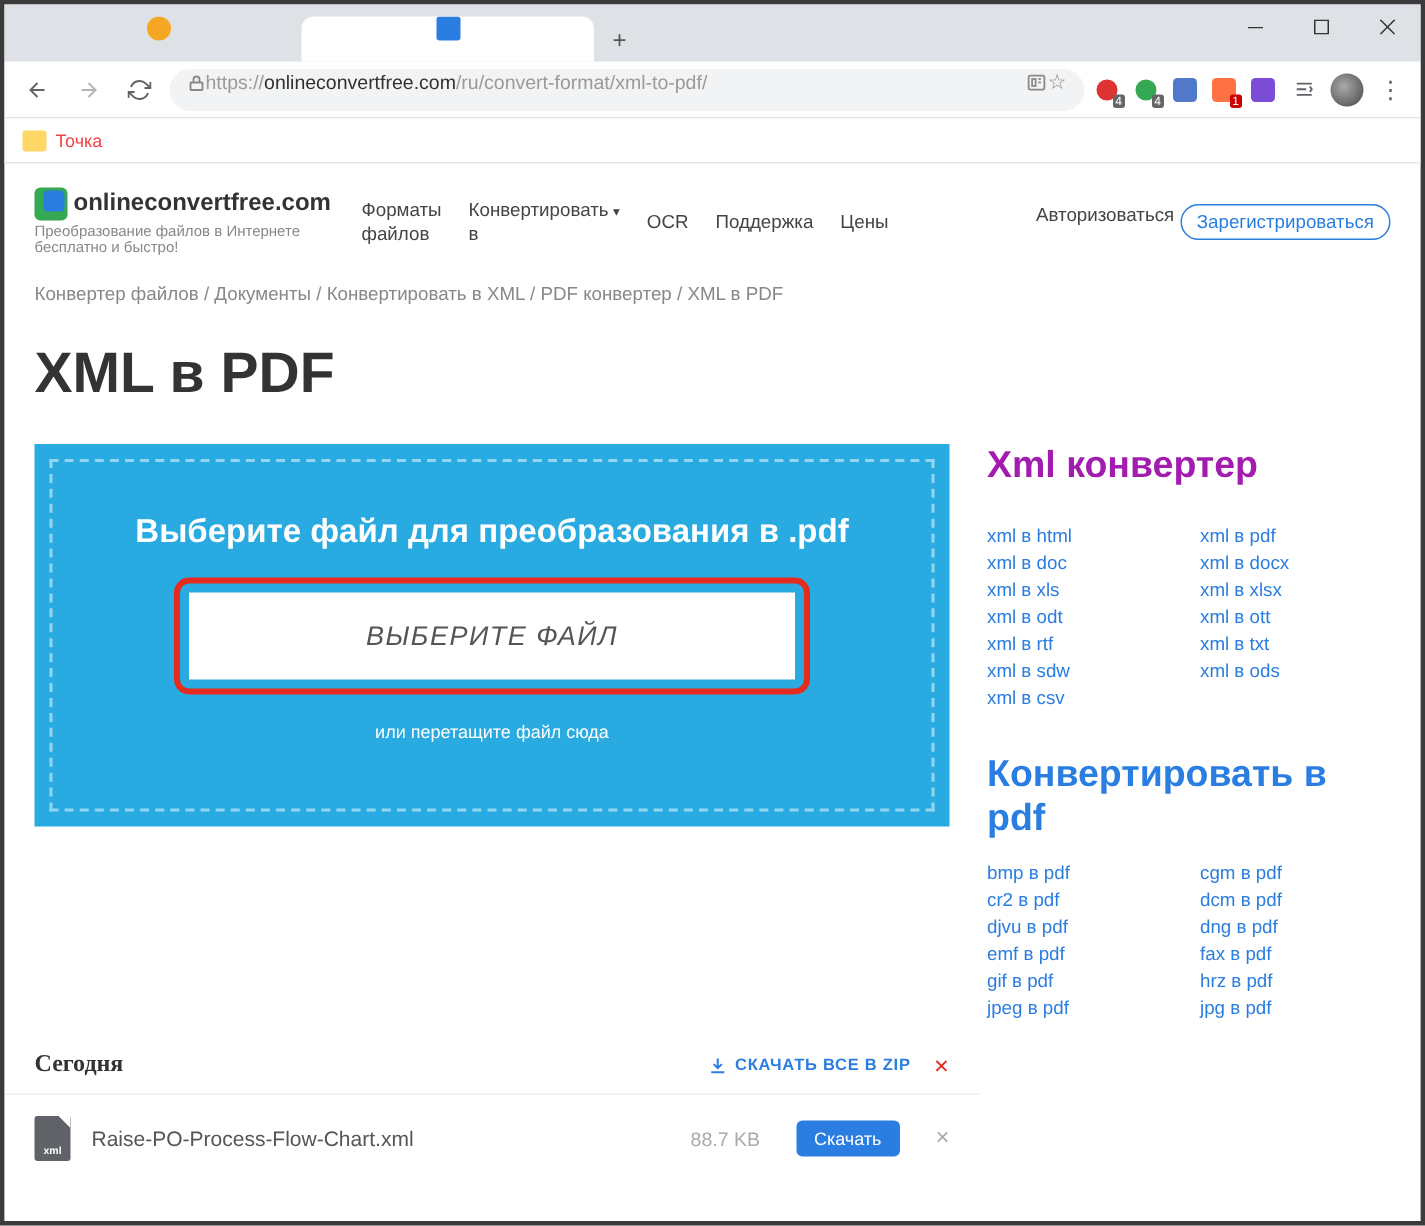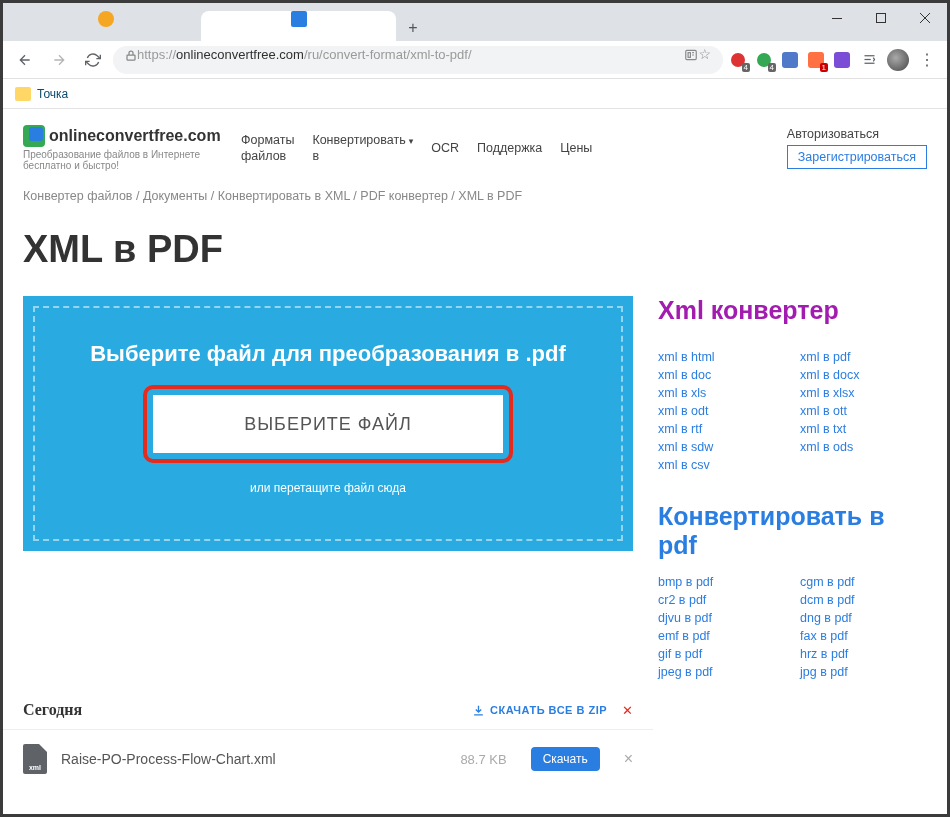--- a/index.html
+++ b/index.html
@@ -28,56 +28,56 @@
   .omnibox .scheme { color: #9a9a9a; }
   .omnibox .host { color: #303030; }
   .ext-icons { display: flex; align-items: center; gap: 8px; }
   .ext-icon { width: 18px; height: 18px; position: relative; cursor: pointer; display: flex; align-items: center; justify-content: center;}
   .badge { position: absolute; bottom: -3px; right: -3px; background: #666; color: #fff; font-size: 8px; padding: 0 2px; border-radius: 2px; }
   .badge.red{background:#c00}
   .avatar { width: 22px; height: 22px; border-radius: 50%; background: #555; }
   .menu-icon { width: 24px; height: 24px; display: flex; align-items: center; justify-content: center; color: #5f6368; cursor: pointer; }
 
   
-  .bookmarkbar { height: 30px; background: #fff; display: flex; align-items: center; padding: 0 12px; gap: 6px; border-bottom: 1px solid #e4e4e4; font-size: 12px; color: #0c4a6e; }
+  .bookmarkbar { height: 30px; background: #fff; display: flex; align-items: center; padding: 0 12px; gap: 6px; border-bottom: 1px solid #e4e4e4; font-size: 12px; color: #ef4444; }
   .bm-icon { width: 16px; height: 14px; background: #ffd766; border-radius: 2px; }
 
   
   .content-wrap { flex: 1; display: flex; overflow: hidden; }
   .page { flex: 1; overflow-y: auto; background: #fff; }
   .page::-webkit-scrollbar { width: 16px; }
   .page::-webkit-scrollbar-track { background: #f0f0f0; }
   .page::-webkit-scrollbar-thumb { background: #c7c7c7; }
 
   
   .site-header { display: flex; align-items: center; padding: 16px 20px 8px 20px; gap: 18px; flex-wrap: nowrap; }
   .logo-block { display: flex; flex-direction: column; }
   .logo-row { display: flex; align-items: center; gap: 4px; }
   .logo-icon { width: 22px; height: 22px; background: #34a853; border-radius: 4px; position: relative; }
   .logo-icon::after{content:'';position:absolute;top:2px;left:6px;width:14px;height:14px;background:#2a7de1;border-radius:3px;}
   .logo-text { font-weight: bold; font-size: 16px; color: #333; }
   .logo-sub { font-size: 10px; color: #888; max-width: 200px; margin-top:2px;}
   .hnav { display: flex; align-items: center; gap: 18px; font-size: 12.5px; color: #444; }
   .hnav a { text-decoration: none; color: #444; }
   .hnav .col{display:flex;flex-direction:column;line-height:1.3}
-  .auth-block { display: flex; flex-direction: column; gap: 4px; margin-left: auto; font-size: 12.5px; }
+  .auth-block { display: flex; gap: 4px; margin-left: auto; font-size: 12.5px; }
   .auth-link { color: #444; text-decoration: none; }
-  .register-btn { border: 1px solid #2a7de1; color: #2a7de1; padding: 4px 10px; border-radius: 0; font-size: 12.5px; cursor: pointer; }
+  .register-btn { border: 1px solid #2a7de1; color: #2a7de1; padding: 4px 10px; border-radius: 12px; font-size: 12.5px; cursor: pointer; }
 
   
   .crumbs { padding: 10px 20px; font-size: 12.5px; color: #888; }
   .crumbs a { color: #888; text-decoration: none; }
 
   .page-title { font-size: 38px; font-weight: 800; color: #333; padding: 15px 20px 25px 20px; }
 
   .main-row { display: flex; padding: 0 20px; gap: 25px; }
   .dropzone { flex: 0 0 610px; background: #29abe2; height: 255px; border-radius: 0px; position: relative; display: flex; flex-direction: column; align-items: center; padding-top: 45px; }
   .dropzone::after{content:'';position:absolute;inset:10px;border:2px dashed rgba(255,255,255,0.5);pointer-events:none;}
   .drop-title { color: #fff; font-size: 22px; font-weight: 700; text-align: center;}
-  .choose-btn { margin-top: 22px; width: 350px; height: 58px; background: #fff; display: flex; align-items: center; justify-content: center; font-size: 18px; color: #555; letter-spacing: 1px; cursor: pointer; position: relative; z-index: 2; }
+  .choose-btn { margin-top: 22px; width: 404px; height: 58px; background: #fff; display: flex; align-items: center; justify-content: center; font-size: 18px; color: #555; letter-spacing: 1px; cursor: pointer; position: relative; z-index: 2; font-style: italic; }
   .choose-highlight { border: 4px solid #e52a1e; border-radius: 10px; padding: 6px; margin-top: 18px; }
   .choose-highlight .choose-btn{margin-top:0;}
   .drop-sub { color: #fff; font-size: 12px; margin-top: 18px; }
 
   .sidebar { flex: 1; }
   .side-title { color: #a21caf; font-size: 25px; font-weight: 700; margin-bottom: 25px; }
   .side-links { display: grid; grid-template-columns: 1fr 1fr; gap: 4px 15px; font-size: 12.5px; }
   .side-links a { color: #2a7de1; text-decoration: none; white-space: nowrap; }
   .side-title2 { color: #2a7de1; font-size: 25px; font-weight: 700; margin: 30px 0 15px 0; }
 

